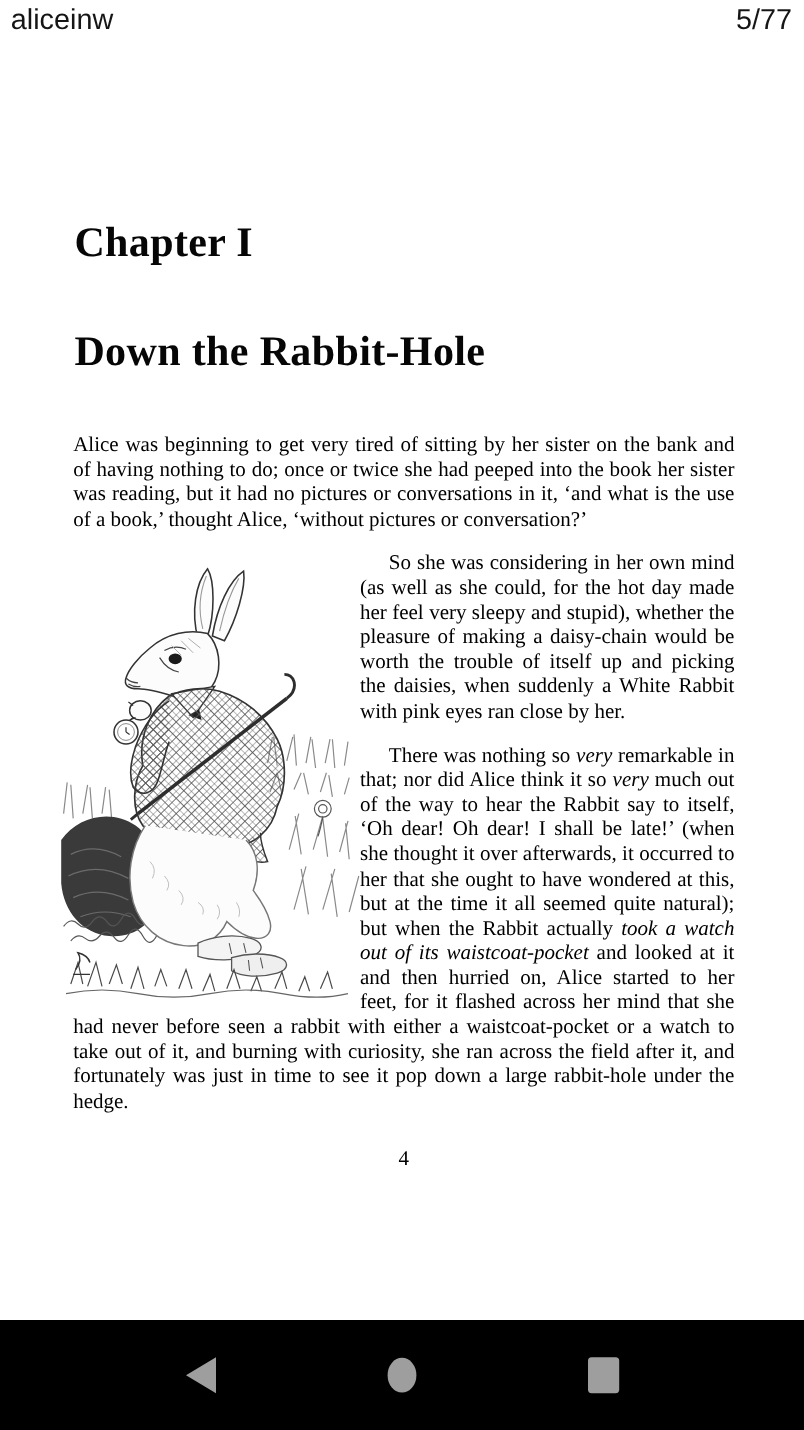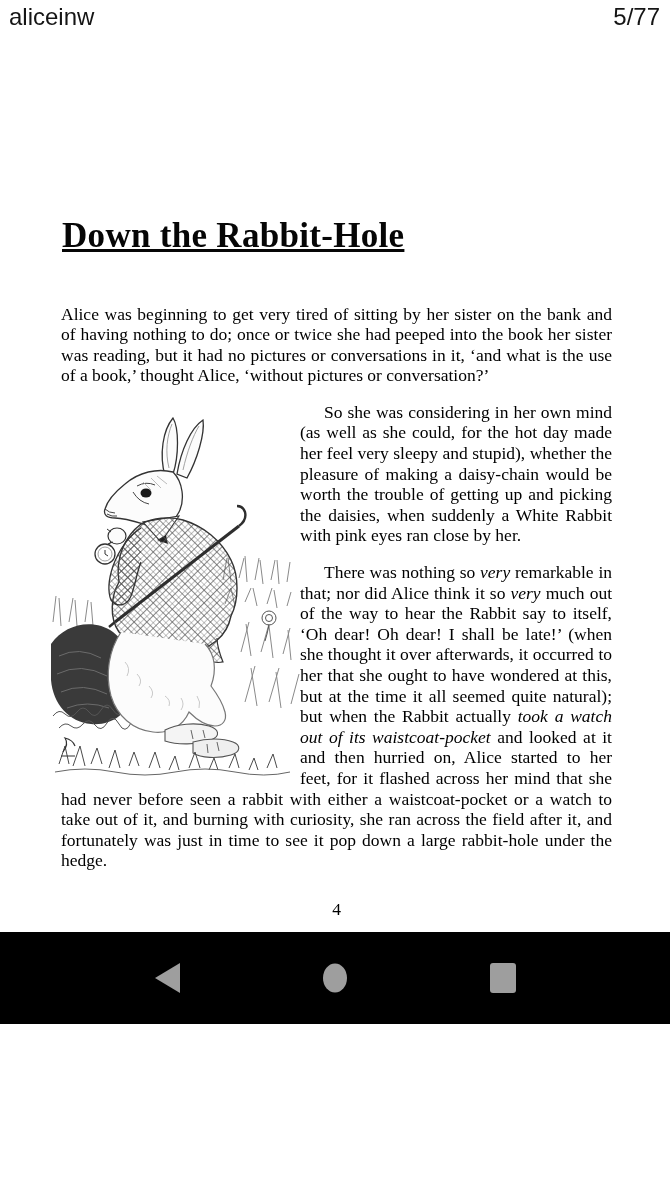--- a/index.html
+++ b/index.html
@@ -4,21 +4,21 @@
 <style>
   * { box-sizing: border-box; }
   html, body { margin: 0; padding: 0; }
   body {
     width: 670px; height: 1192px;
     background: #ffffff;
     font-family: "Liberation Serif", serif;
     color: #000;
   }
   .screen {
-    width: 670px; height: 1024px;
+    width: 670px; height: 1192px;
     display: flex; flex-direction: column;
     overflow: hidden; background: #ffffff;
   }
   
   .app-header {
     flex: 0 0 36px;
     display: flex; justify-content: space-between; align-items: flex-start;
     padding: 4px 10px 0 9px;
     font-family: "Liberation Sans", sans-serif;
     font-size: 24px; line-height: 1.1; color: #151515;
@@ -31,21 +31,21 @@
     background: #ffffff;
     overflow: hidden;
   }
   .chapter-label, .chapter-title {
     font-family: "Liberation Serif", serif;
     font-weight: bold; color: #060606;
     font-size: 35px; line-height: 1.1;
     margin: 0 0 0 17px;
     letter-spacing: 0.3px;
   }
-  .chapter-title { margin-top: 34px; text-decoration: underline; }
+  .chapter-title { margin-top: 52px; }
   .body-text {
     margin-top: 48px;
     font-size: 17.5px; line-height: 20.6px;
     text-align: justify;
   }
   .body-text p { margin: 16px; }
   .body-text p.indented { text-indent: 24px; }
   .body-text i { font-style: italic; }
   .illustration {
     float: left;
@@ -77,20 +77,21 @@
 <body>
 
 <div class="screen">
 
   <header class="app-header">
     <span>aliceinw</span>
     <span>5/77</span>
   </header>
 
   <main class="book-page">
+    <h1 class="chapter-label">Chapter I</h1>
     <h2 class="chapter-title">Down the Rabbit-Hole</h2>
 
     <div class="body-text">
       <p>Alice was beginning to get very tired of sitting by her sister on the bank and of having nothing to do; once or twice she had peeped into the book her sister was reading, but it had no pictures or conversations in it, ‘and what is the use of a book,’ thought Alice, ‘without pictures or conversation?’</p>
 
       <figure class="illustration" style="margin:10px 0 2px 0;">
         <svg viewBox="0 0 255 368" xmlns="http://www.w3.org/2000/svg">
           <defs>
             <pattern id="check" width="9" height="9" patternUnits="userSpaceOnUse" patternTransform="rotate(45)">
               <path d="M0 0H9M0 4.5H9M0 0V9M4.5 0V9" stroke="#555" stroke-width="0.7" fill="none"></path>
@@ -164,21 +165,21 @@
           <g stroke="#555" fill="none" stroke-width="1">
             <circle cx="224" cy="206" r="7"></circle>
             <circle cx="224" cy="206" r="3.5"></circle>
             <path d="M224 213 q-2 10 -4 16"></path>
           </g>
 
           <path d="M18 340 q6 -8 2 -14 q8 2 10 8 M16 344 l14 0" stroke="#333" fill="none" stroke-width="1.2"></path>
         </svg>
       </figure>
 
-      <p class="indented">So she was considering in her own mind (as well as she could, for the hot day made her feel very sleepy and stupid), whether the pleasure of making a daisy-chain would be worth the trouble of getting up and picking the daisies, when suddenly a White Rabbit with pink eyes ran close by her.</p>
+      <p class="indented">So she was considering in her own mind (as well as she could, for the hot day made her feel very sleepy and stupid), whether the pleasure of making a daisy-chain would be worth the trouble of itself up and picking the daisies, when suddenly a White Rabbit with pink eyes ran close by her.</p>
       <p class="indented"><span>There was nothing so </span><i>very</i><span> remarkable in that; nor did Alice think it so </span><i>very</i><span> much out of the way to hear the Rabbit say to itself, ‘Oh dear! Oh dear! I shall be late!’ (when she thought it over afterwards, it occurred to her that she ought to have wondered at this, but at the time it all seemed quite natural); but when the Rabbit actually </span><i>took a watch out of its waistcoat-pocket</i><span> and looked at it and then hurried on, Alice started to her feet, for it flashed across her mind that she had never before seen a rabbit with either a waistcoat-pocket or a watch to take out of it, and burning with curiosity, she ran across the field after it, and fortunately was just in time to see it pop down a large rabbit-hole under the hedge.</span></p>
     </div>
 
     <div class="page-number">4</div>
   </main>
 
   <nav class="navbar">
     <div class="nav-btn">
       <svg width="28" height="32" viewBox="0 0 28 32">
         <path d="M27 1 L27 31 L2 16 Z" fill="#9e9e9e"></path>

